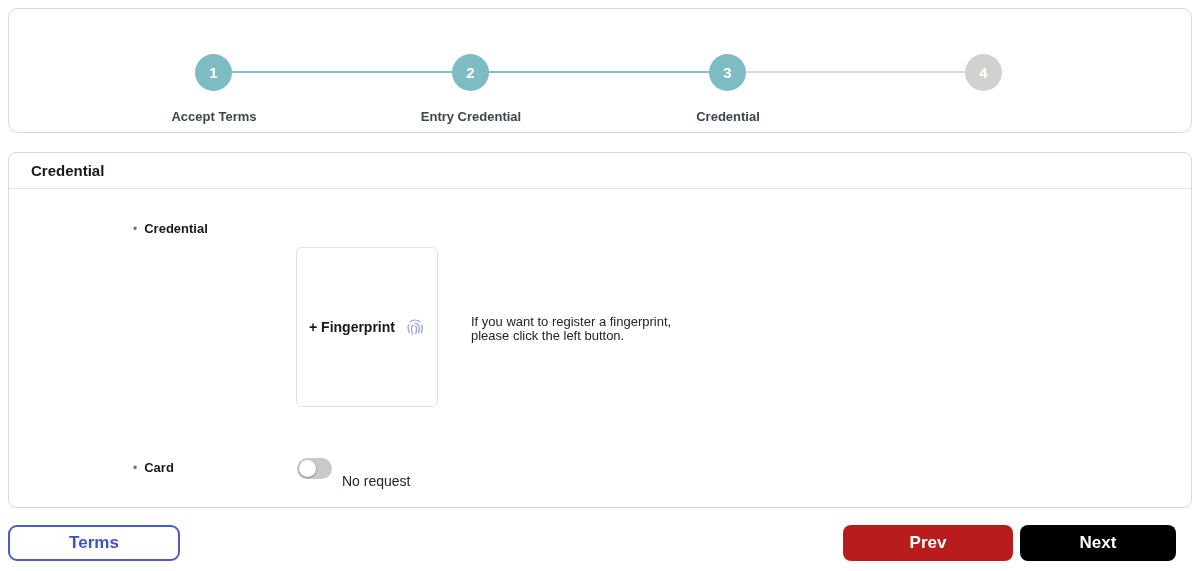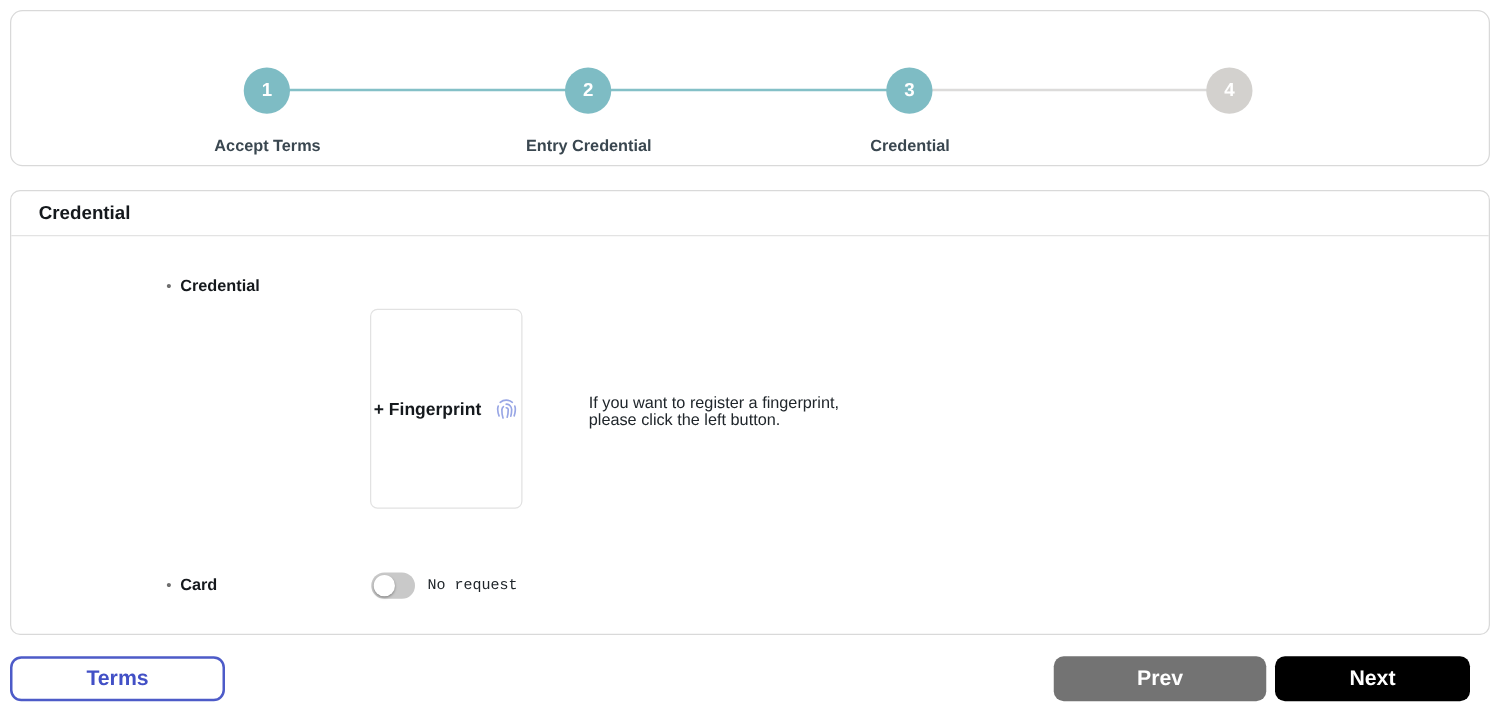--- a/index.html
+++ b/index.html
@@ -90,21 +90,21 @@
     font-weight: normal;
     margin-right: 7px;
     font-size: 12px;
   }
   .fp-label { top: 68px; }
   .card-label { top: 307px; }
 
   .fp-add-button {
     position: absolute;
     left: 287px; top: 94px;
-    width: 122px; height: 160px;
+    width: 142px; height: 160px;
     background: #fff;
     border: 1px solid #e2e2e2;
     border-radius: 6px;
     display: flex; align-items: center; justify-content: center;
     gap: 10px;
     cursor: pointer;
   }
   .fp-add-label {
     font-size: 14px;
     font-weight: bold;
@@ -130,25 +130,24 @@
   .toggle .knob {
     position: absolute;
     left: 2px; top: 2px;
     width: 17px; height: 17px;
     border-radius: 50%;
     background: #ffffff;
     box-shadow: 0 1px 2px rgba(0,0,0,.35);
   }
   .toggle-text {
     position: absolute;
-    left: 333px; top: 307px;
-    font-size: 12px;
+    left: 333px; top: 320px;
+    font-size: 14px;
     color: #20262b;
     line-height: 16px;
-    font-family: Liberation Mono, monospace;
   }
 
   
   .btn {
     position: absolute;
     top: 525px;
     height: 36px;
     border-radius: 8px;
     font-family: "Liberation Sans", "DejaVu Sans", sans-serif;
     font-size: 17px;
@@ -156,21 +155,21 @@
     display: flex; align-items: center; justify-content: center;
     cursor: pointer;
   }
   .btn-cancel {
     left: 8px; width: 172px;
     background: #ffffff;
     border: 2px solid #4d5bc8;
     border-radius: 9px;
     color: #4250c6;
   }
-  .btn-prev { left: 843px; width: 170px; background: #737373; border: none; color: #fff; }
+  .btn-prev { left: 843px; width: 170px; background: #b91c1c; border: none; color: #fff; }
   .btn-next { left: 1020px; width: 156px; background: #000000; border: none; color: #fff; }
 </style>
 </head>
 <body>
 
 <div class="page">
 
   <section class="stepper-panel">
     <div class="connector active" style="left:205px; width:257px;"></div>
     <div class="connector active" style="left:462px; width:257px;"></div>

